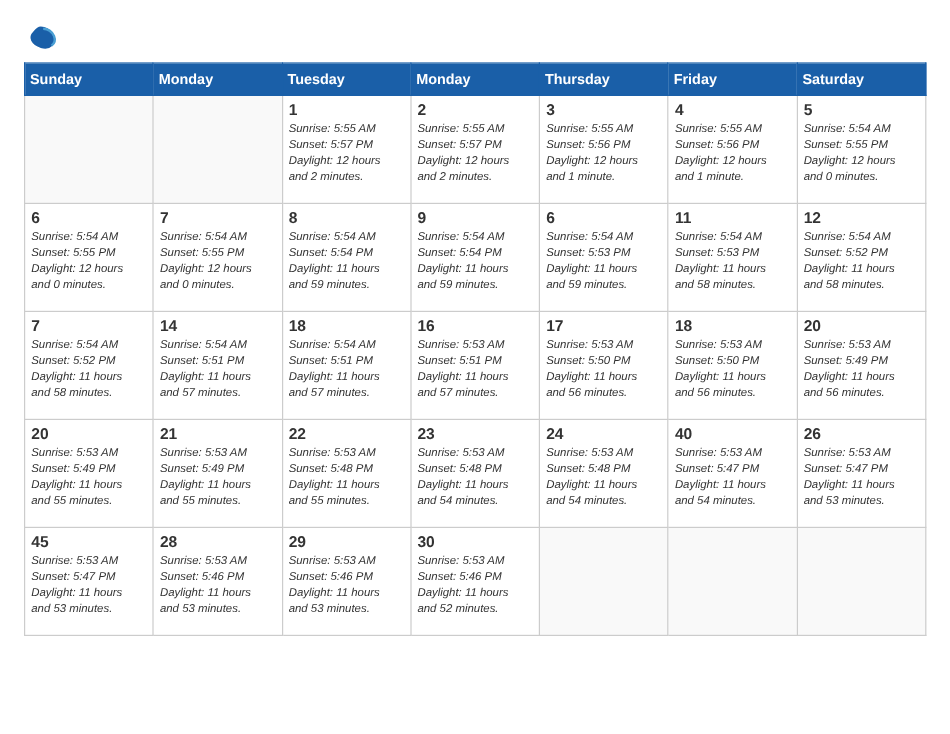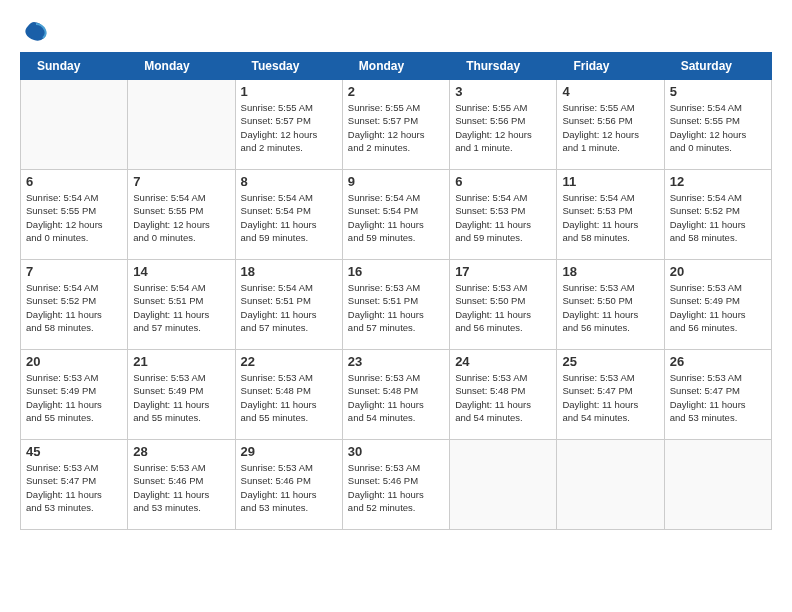--- a/index.html
+++ b/index.html
@@ -50,21 +50,21 @@
     table {
       width: 100%;
       border-collapse: collapse;
       table-layout: fixed;
     }
     th {
       background-color: #1a5fa8;
       color: #fff;
       font-size: 12px;
       font-weight: bold;
-      padding: 6px 16px;
+      padding: 6px 4px;
       text-align: left;
       border: 1px solid #1a5fa8;
     }
     td {
       border: 1px solid #ccc;
       vertical-align: top;
       padding: 4px 5px;
       height: 90px;
       font-size: 10px;
       color: #333;
@@ -77,20 +77,21 @@
       font-size: 13px;
       font-weight: bold;
       color: #333;
       display: block;
       margin-bottom: 2px;
     }
     .cell-info {
       font-size: 9.5px;
       line-height: 1.4;
       color: #333;
+      font-style: italic;
     }
   </style>
 </head>
 <body>
 
 <div class="header-area">
   <div class="logo">
     <svg class="logo-icon" viewBox="0 0 28 22" xmlns="http://www.w3.org/2000/svg">
       <path d="M14 2 Q20 2 24 8 Q28 14 24 18 Q20 22 14 20 Q8 18 6 14 Q4 10 8 6 Q11 2 14 2Z" fill="#1a5fa8"></path>
       <path d="M16 4 Q22 4 25 10 Q27 15 23 18" fill="none" stroke="#4a9fd4" stroke-width="2"></path>
@@ -289,21 +290,21 @@
 and 54 minutes.</div>
         </td>
         <td>
           <span class="day-number">24</span>
           <div class="cell-info" style="white-space: pre-line;">Sunrise: 5:53 AM
 Sunset: 5:48 PM
 Daylight: 11 hours
 and 54 minutes.</div>
         </td>
         <td>
-          <span class="day-number">25</span>
+          <span class="day-number">40</span>
           <div class="cell-info" style="white-space: pre-line;">Sunrise: 5:53 AM
 Sunset: 5:47 PM
 Daylight: 11 hours
 and 54 minutes.</div>
         </td>
         <td>
           <span class="day-number">26</span>
           <div class="cell-info" style="white-space: pre-line;">Sunrise: 5:53 AM
 Sunset: 5:47 PM
 Daylight: 11 hours

